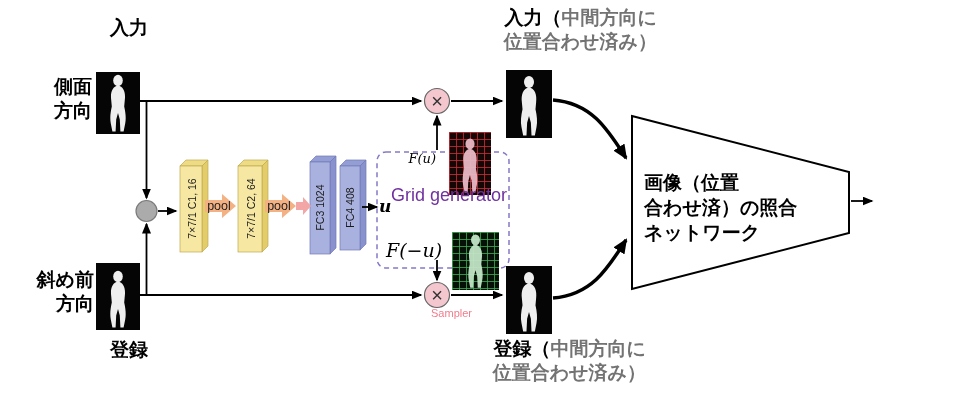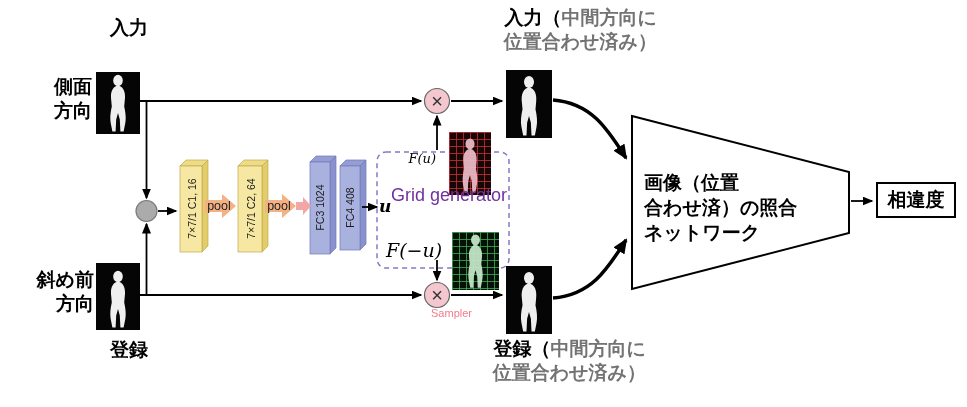--- a/index.html
+++ b/index.html
@@ -173,17 +173,14 @@
 
   <div class="txt mathit" style="left:379px;top:196px;width:16px;font-size:17px;font-weight:bold">u</div>
   <div class="txt ctr" id="grid-gen" style="left:385px;top:185px;width:122px">Grid generator</div>
   <div class="txt mathit ctr" style="left:390px;top:151px;width:46px;font-size:13px">F(u)</div>
   <div class="txt mathit ctr" style="left:386px;top:239px;width:52px;font-size:19px">F(−u)</div>
   <div class="txt ctr" id="sampler" style="left:402px;top:307px;width:70px">Sampler</div>
 
   <div class="txt lbl pre" style="left:644px;top:170px;width:200px;line-height:1.32">画像（位置
 合わせ済）の照合
 ネットワーク</div>
-  <div class="txt lbl outbox" style="left:876px;top:182px;width:80px;height:36px">
-    <span>相違度</span>
-  </div>
 
 </div>
 
 </body></html>

